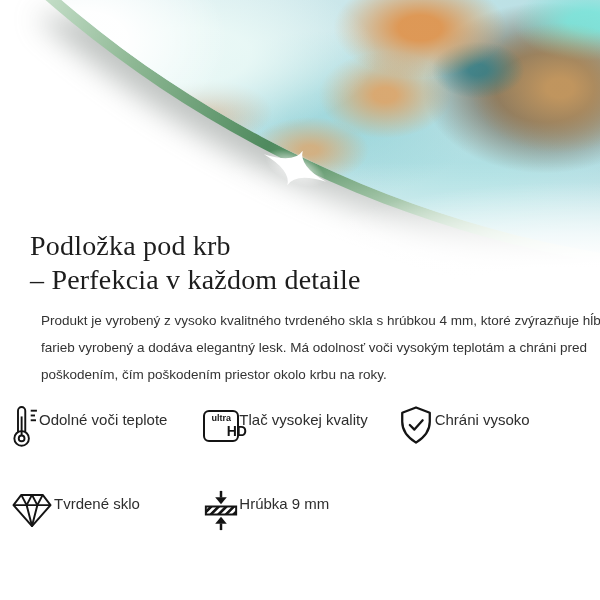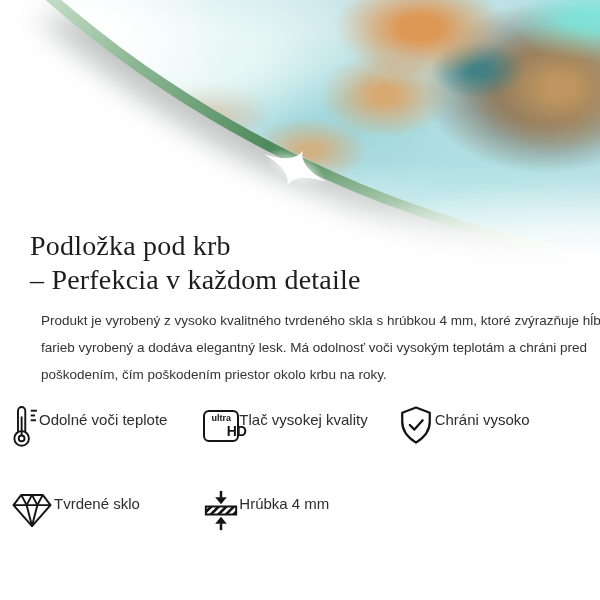--- a/index.html
+++ b/index.html
@@ -165,17 +165,17 @@
               <rect width="3" height="6" fill="#141414"></rect>
             </pattern>
           </defs>
           <path d="M20 1 V8.5" stroke="#141414" stroke-width="2.8"></path>
           <polygon points="13.5,8 26.5,8 20,16" fill="#141414"></polygon>
           <rect x="3" y="18.5" width="34" height="9" fill="url(#hx)" stroke="#141414" stroke-width="2.2"></rect>
           <polygon points="13.5,38 26.5,38 20,30" fill="#141414"></polygon>
           <path d="M20 37.5 V45" stroke="#141414" stroke-width="2.8"></path>
         </svg>
       </div>
-      <div class="label">Hrúbka 4 mm</div>
+      <div class="label">Hrúbka 9 mm</div>
     </div>
 
   </div>
 </div>
 
 </body></html>

